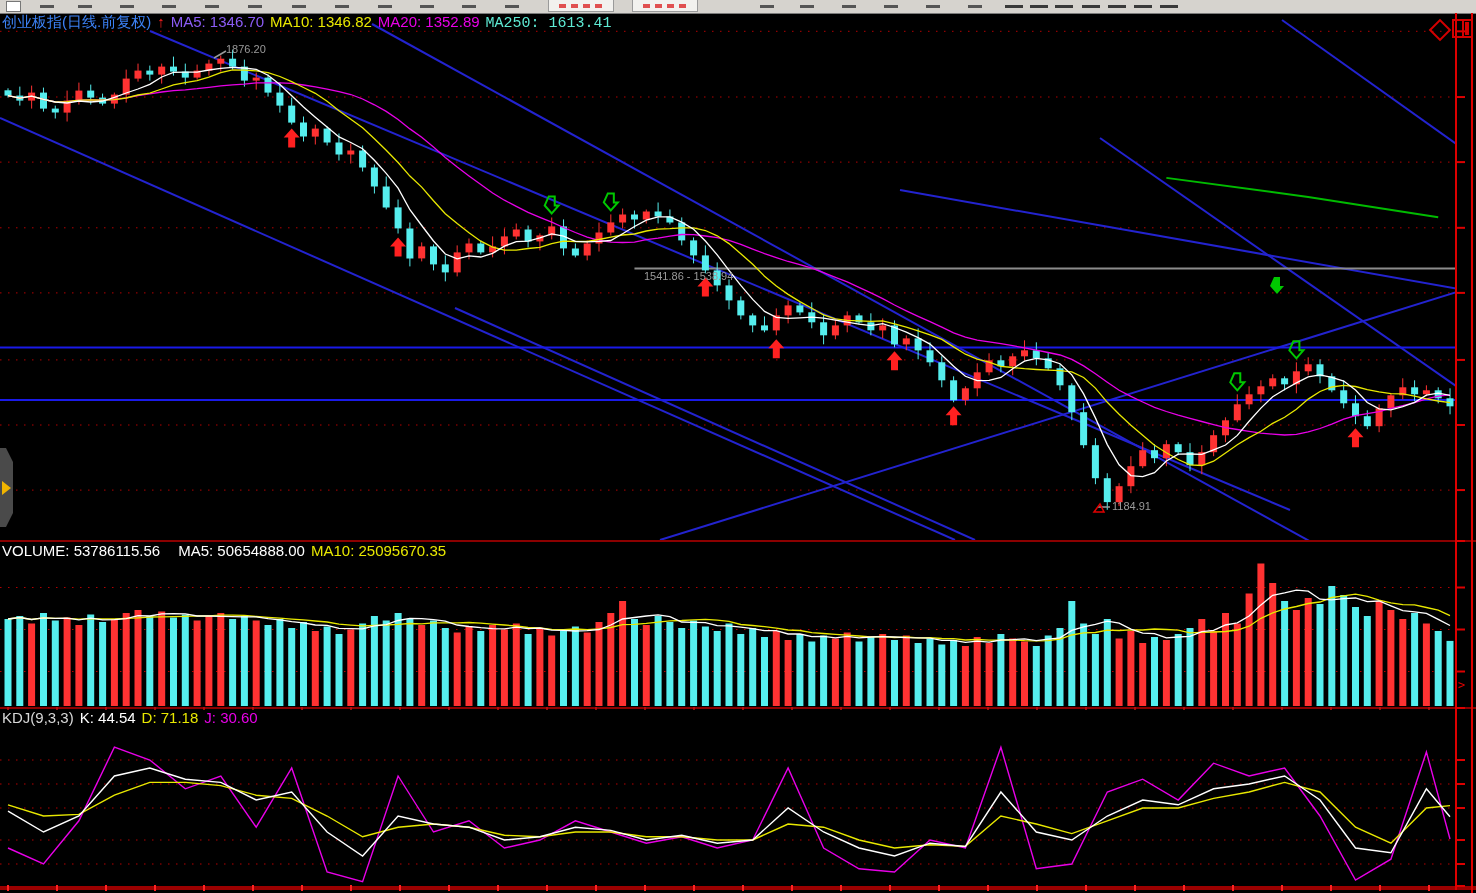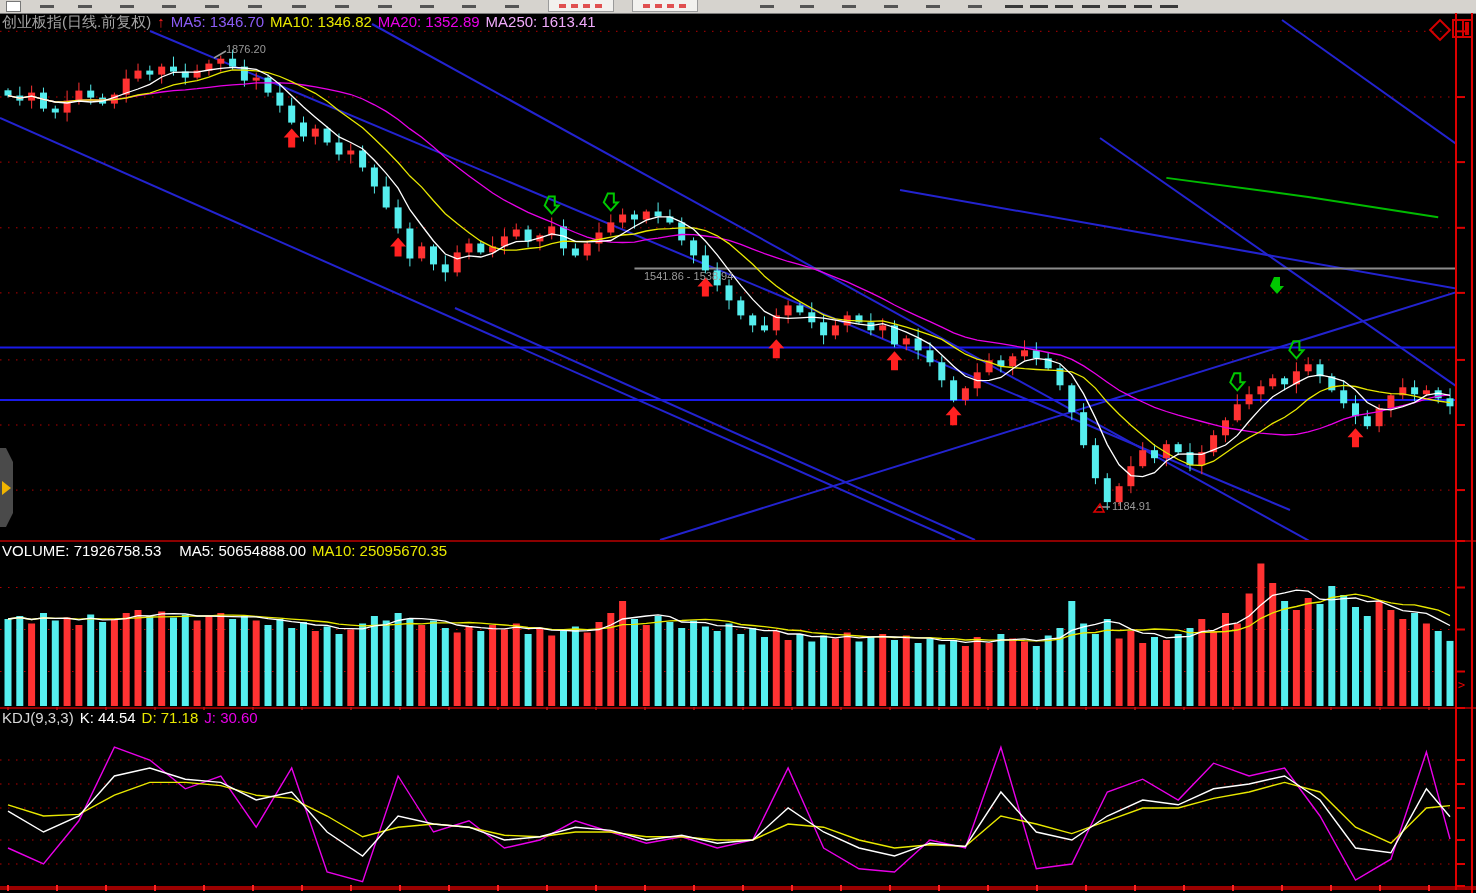--- a/index.html
+++ b/index.html
@@ -602,24 +602,24 @@
         <line x1="1457" y1="808" x2="1465" y2="808" stroke="#dd0000" stroke-width="2"></line>
         <line x1="1457" y1="840" x2="1465" y2="840" stroke="#dd0000" stroke-width="2"></line>
         <line x1="1457" y1="864" x2="1465" y2="864" stroke="#dd0000" stroke-width="2"></line>
         <line x1="1457" y1="541" x2="1465" y2="541" stroke="#dd0000" stroke-width="2"></line>
         <line x1="1457" y1="708" x2="1465" y2="708" stroke="#dd0000" stroke-width="2"></line>
         <line x1="1457" y1="886" x2="1465" y2="886" stroke="#dd0000" stroke-width="2"></line>
       </g>
     </svg>
 
   <div class="hdr" style="left:2px;top:14px;">
-    <span style="color:#a3a3a3;text-align:right;">创业板指(日线.前复权)</span><span style="color:#ff2020;font-weight:bold;">↑</span><span id="main-mas"><span style="color: #8b5cf6;">MA5: 1346.70</span><span style="color: rgb(232, 232, 0);">MA10: 1346.82</span><span style="color: rgb(232, 0, 232);">MA20: 1352.89</span><span style="color: #f0abfc;">MA250: 1613.41</span></span>
+    <span style="color:#3b82f6;text-align:right;">创业板指(日线.前复权)</span><span style="color:#ff2020;font-weight:bold;">↑</span><span id="main-mas"><span style="color: #8b5cf6;">MA5: 1346.70</span><span style="color: rgb(232, 232, 0);">MA10: 1346.82</span><span style="color: rgb(232, 0, 232);">MA20: 1352.89</span><span style="color: #5eead4; font-family: Liberation Mono, monospace;">MA250: 1613.41</span></span>
   </div>
 
-  <div class="hdr" style="left:2px;top:543px;" id="vol-hdr"><span style="color: rgb(255, 255, 255);">VOLUME: 71926758.53</span><span style="color: rgb(255, 255, 255); margin-left: 12px;">MA5: 50654888.00</span><span style="color: rgb(232, 232, 0);">MA10: 25095670.35</span></div>
+  <div class="hdr" style="left:2px;top:543px;" id="vol-hdr"><span style="color: rgb(255, 255, 255);">VOLUME: 53786115.56</span><span style="color: rgb(255, 255, 255); margin-left: 12px;">MA5: 50654888.00</span><span style="color: rgb(232, 232, 0);">MA10: 25095670.35</span></div>
 
   <div class="hdr" style="left:2px;top:710px;" id="kdj-hdr"><span style="color: rgb(216, 216, 216);">KDJ(9,3,3)</span><span style="color: rgb(255, 255, 255); margin-top: 42px;">K: 44.54</span><span style="color: rgb(232, 232, 0);">D: 71.18</span><span style="color: rgb(232, 0, 232);">J: 30.60</span></div>
 
   <div class="lbl" style="left:226px;top:43px;">1876.20</div>
   <div class="lbl" style="left:644px;top:246px;margin-top:24px;">1541.86 - 1538.94</div>
   <div class="lbl" style="left:1112px;top:500px;text-align:center;">1184.91</div>
 
   <div id="left-handle">
     <div class="tri"></div>
   </div>

